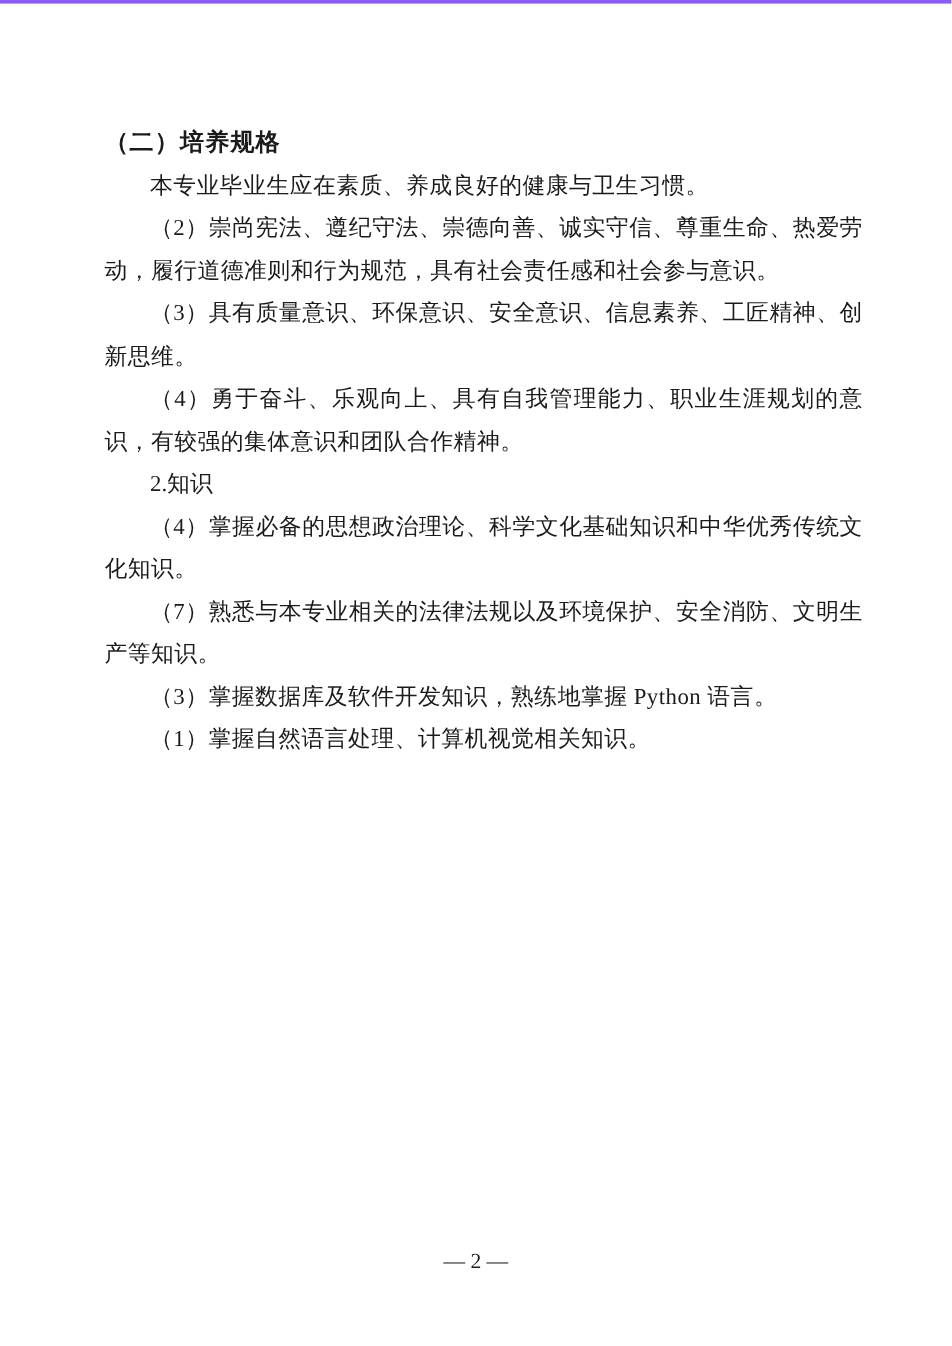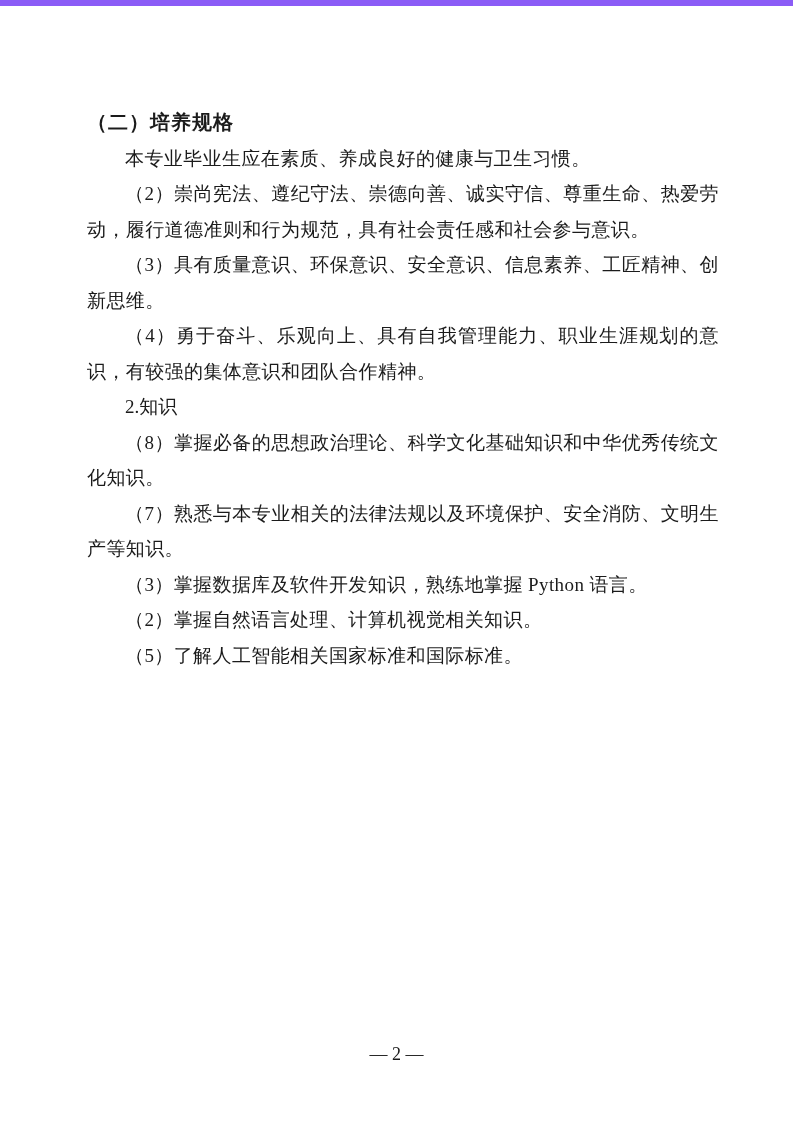--- a/index.html
+++ b/index.html
@@ -6,21 +6,21 @@
     margin: 0;
     padding: 0;
     background: #ffffff;
   }
   .page {
     position: relative;
     width: 793px;
     height: 1111px;
     background: #ffffff;
     overflow: hidden;
-    border-top: 6px solid #8b5cf6;
+    border-top: 3px solid #8b5cf6;
     font-family: "Liberation Serif", "DejaVu Serif", serif;
     color: #1b1b1b;
     box-sizing: border-box;
   }
   .content {
     position: absolute;
     left: 87px;
     top: 99px;
     width: 632px;
   }
@@ -67,24 +67,23 @@
 
     <p class="para">本专业毕业生应在素质、养成良好的健康与卫生习惯。</p>
 
 
     <p class="para">（2）崇尚宪法、遵纪守法、崇德向善、诚实守信、尊重生命、热爱劳动，履行道德准则和行为规范，具有社会责任感和社会参与意识。</p>
     <p class="para">（3）具有质量意识、环保意识、安全意识、信息素养、工匠精神、创新思维。</p>
     <p class="para">（4）勇于奋斗、乐观向上、具有自我管理能力、职业生涯规划的意识，有较强的集体意识和团队合作精神。</p>
 
     <p class="subsection-title">2.知识</p>
 
-    <p class="para">（8）掌握必备的思想政治理论、科学文化基础知识和中华优秀传统文化知识。</p>
+    <p class="para">（4）掌握必备的思想政治理论、科学文化基础知识和中华优秀传统文化知识。</p>
     <p class="para">（7）熟悉与本专业相关的法律法规以及环境保护、安全消防、文明生产等知识。</p>
     <p class="para">（3）掌握数据库及软件开发知识，熟练地掌握 Python 语言。</p>
-    <p class="para">（2）掌握自然语言处理、计算机视觉相关知识。</p>
-    <p class="para">（5）了解人工智能相关国家标准和国际标准。</p>
+    <p class="para">（1）掌握自然语言处理、计算机视觉相关知识。</p>
 
   </div>
 
   <div class="footer">
     <span>— 2 —</span>
   </div>
 </div>
 
 </body></html>

